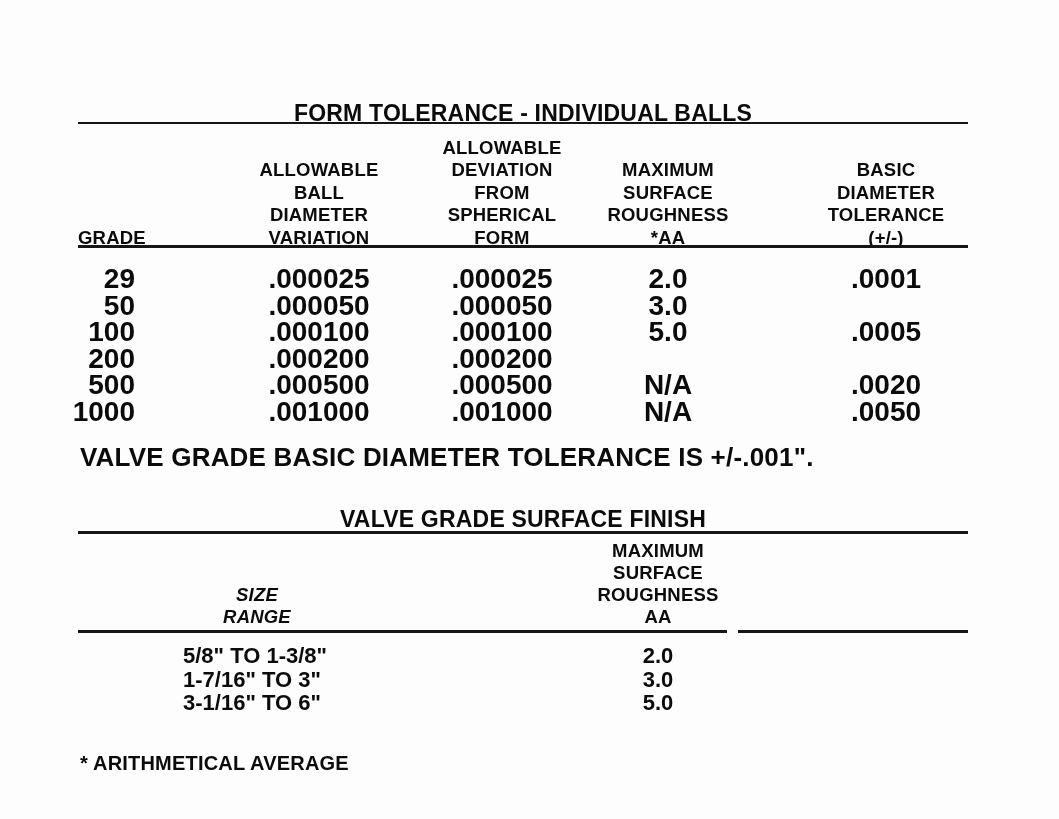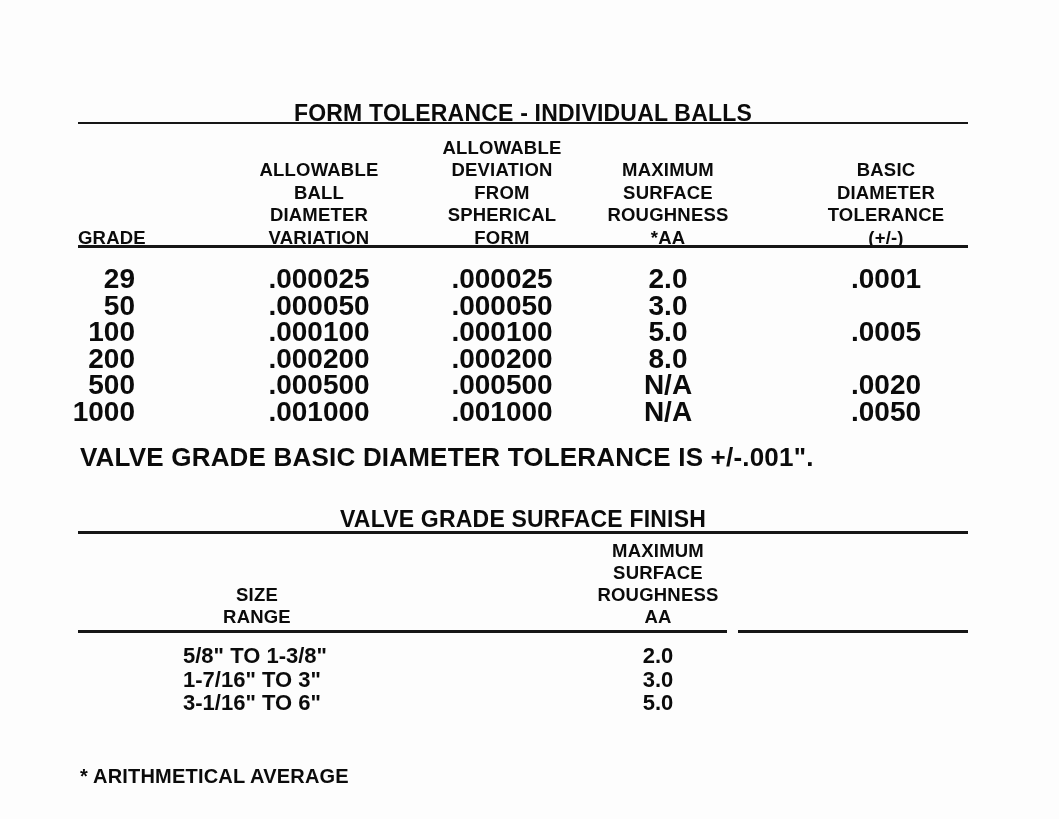--- a/index.html
+++ b/index.html
@@ -53,35 +53,35 @@
   }
   #t1-header .hcell { white-space: pre-line; }
   #t1-header .t1-c1 { text-align: left; padding-left: 6px; white-space: nowrap; }
 
   #t1-body { top: 266px; left: 0; width: 1059px; font-size: 28px; }
   #t1-body .t1-row { height: 26.6px; line-height: 26.6px; }
   #t1-body .t1-c1 { text-align: right; }
 
   
   #note { top: 445px; left: 80px; font-size: 26px; line-height: 24px; letter-spacing: 0.2px; white-space: nowrap; }
-  #footnote { top: 751px; left: 80px; font-size: 20px; line-height: 24px; letter-spacing: 0.2px; white-space: nowrap; margin-top: 13px; }
+  #footnote { top: 751px; left: 80px; font-size: 20px; line-height: 24px; letter-spacing: 0.2px; white-space: nowrap; }
 
   
   .t2-row { display: flex; padding-left: 183px; }
   .t2-c1 { width: 148px; }
   .t2-c2 { width: 140px; margin-left: 257px; text-align: center; }
 
   #t2-header {
     top: 540px; left: 0; width: 1059px; height: 88px;
     font-size: 18.5px; line-height: 22px;
     display: flex; align-items: flex-end; padding-left: 183px;
     letter-spacing: 0.2px;
   }
   #t2-header .hcell { white-space: pre-line; }
-  #t2-header .t2-c1 { text-align: center; }
+  #t2-header .t2-c1 { text-align: center; font-style: italic; }
 
   #t2-body { top: 644px; left: 0; width: 1059px; font-size: 22px; }
   #t2-body .t2-row { height: 23.5px; line-height: 23.5px; }
   #t2-body .t2-c1 { text-align: left; white-space: nowrap; }
 </style>
 </head>
 <body>
 
 <div class="abs sec-title" id="title1">FORM TOLERANCE - INDIVIDUAL BALLS</div>
 <div class="abs rule" id="rule1"></div>
@@ -126,21 +126,20 @@
     <div class="t1-c1">100</div>
     <div class="t1-c2">.000100</div>
     <div class="t1-c3">.000100</div>
     <div class="t1-c4">5.0</div>
     <div class="t1-c5">.0005</div>
   </div>
   <div class="t1-row">
     <div class="t1-c1">200</div>
     <div class="t1-c2">.000200</div>
     <div class="t1-c3">.000200</div>
-    <div class="t1-c4">8.0</div>
   </div>
   <div class="t1-row">
     <div class="t1-c1">500</div>
     <div class="t1-c2">.000500</div>
     <div class="t1-c3">.000500</div>
     <div class="t1-c4">N/A</div>
     <div class="t1-c5">.0020</div>
   </div>
   <div class="t1-row">
     <div class="t1-c1">1000</div>

